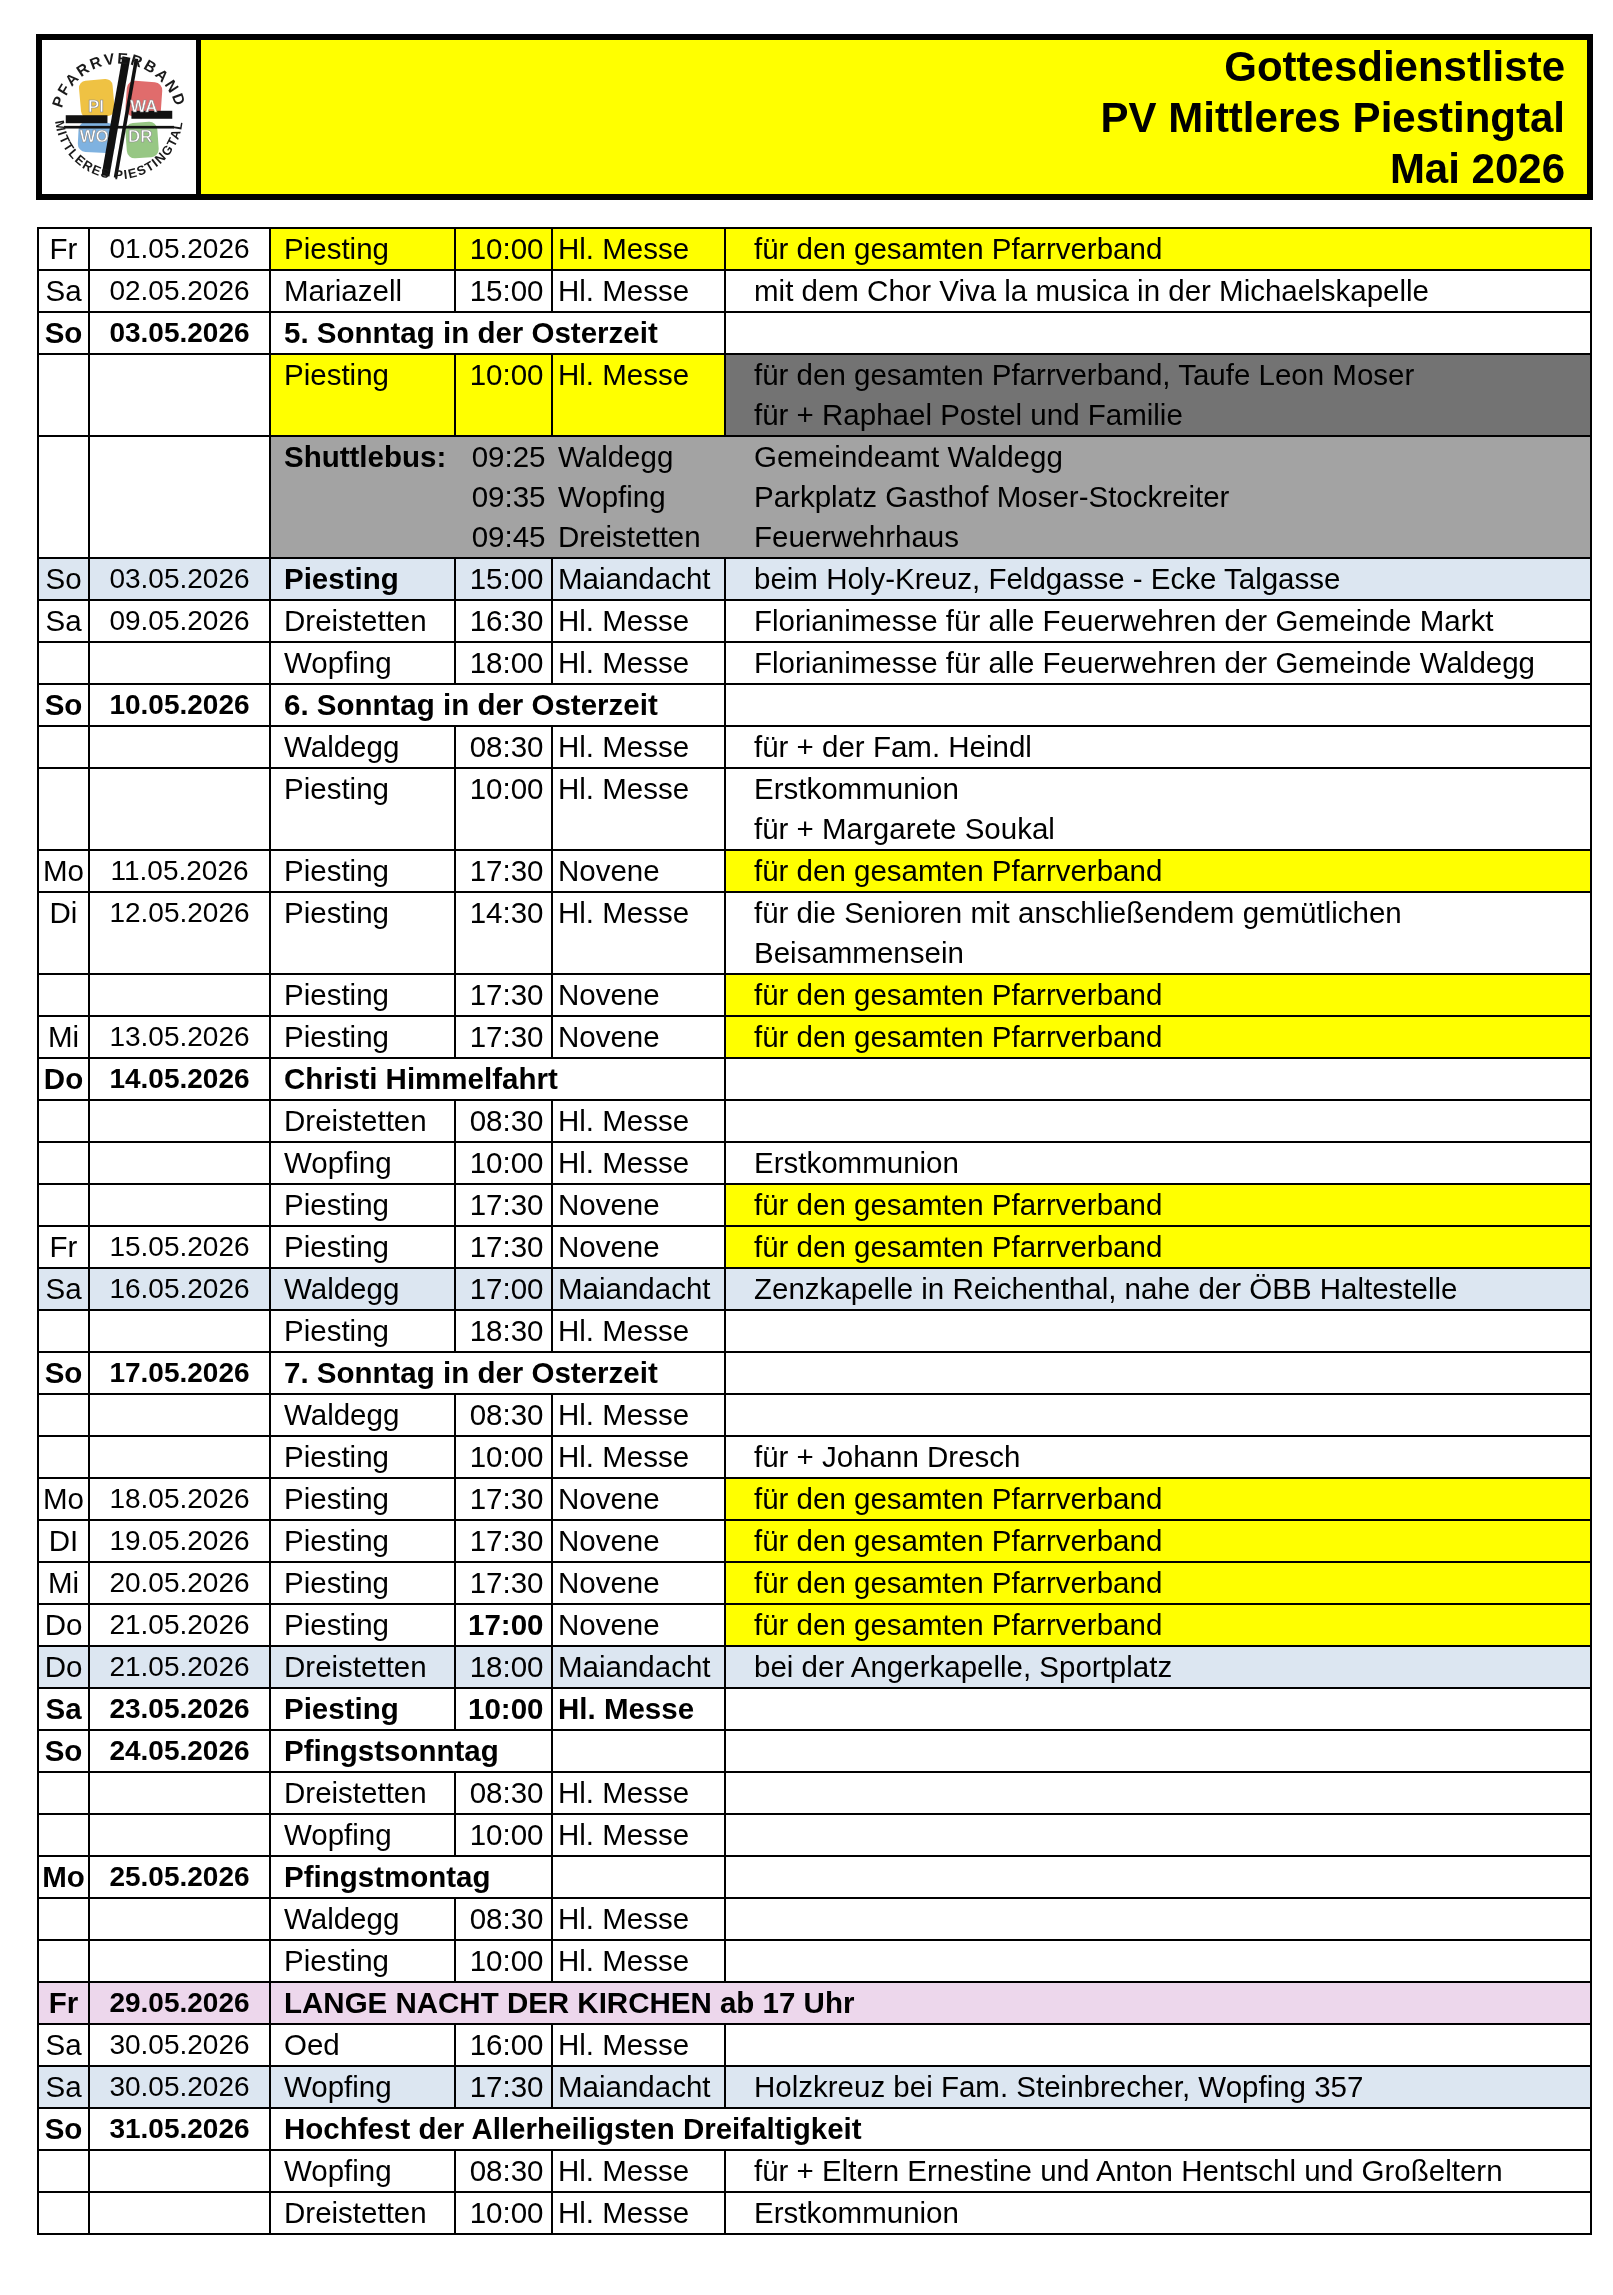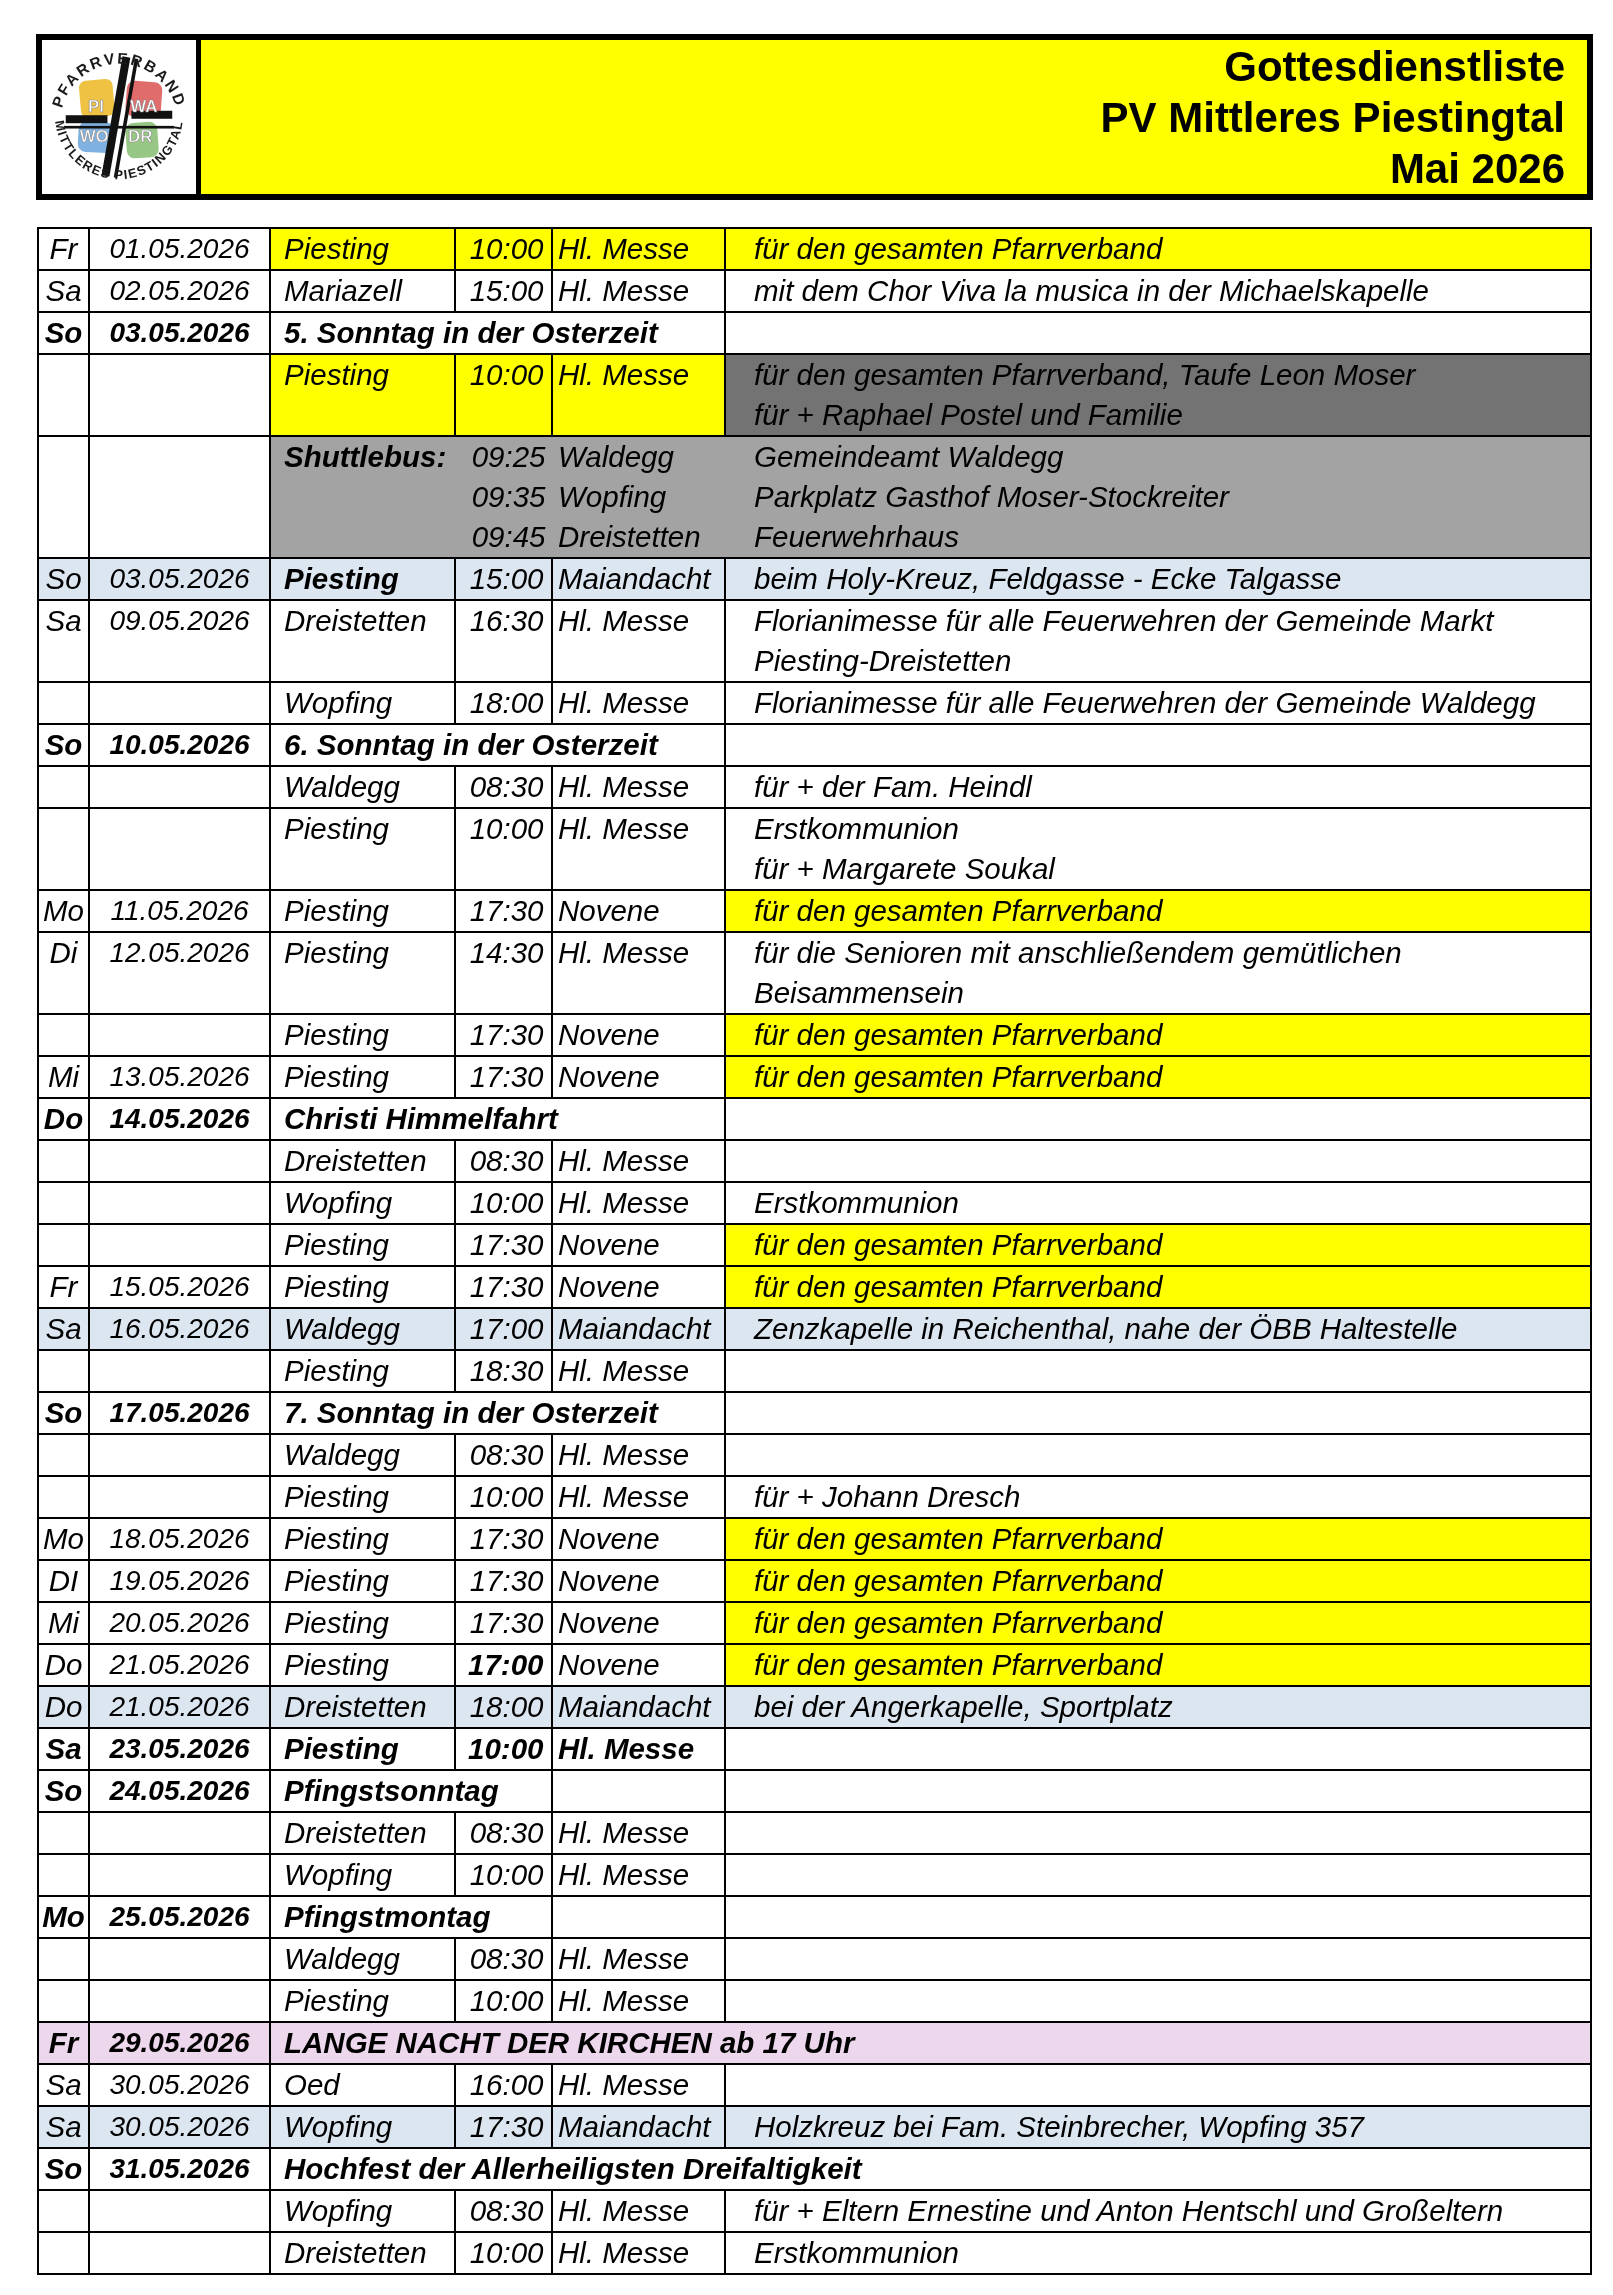--- a/index.html
+++ b/index.html
@@ -20,21 +20,20 @@
     flex:1;background:var(--c-header,#FFFF00);
     display:flex;flex-direction:column;justify-content:center;
     text-align:right;padding-right:22px;
     font-weight:bold;font-size:42px;line-height:51px;
   }
   
   .tbl{
     position:absolute;left:37px;top:227px;width:1555px;
     border:2.8px solid #000;box-sizing:border-box;
     font-size:29.5px;
-    font-style:italic;
   }
   .row{
     display:grid;
     grid-template-columns:51px 181px 185px 97px 173px 1fr;
     border-bottom:2.8px solid #000;
   }
   .row:last-child{border-bottom:none;}
   .cell{
     box-sizing:border-box;line-height:40px;min-height:40px;
     overflow:hidden;white-space:nowrap;
@@ -175,21 +174,20 @@
       </div>
     </div>
     <div class="row">
       <div class="cell c-day bR">Sa</div>
       <div class="cell c-date bR">09.05.2026</div>
       <div class="cell c-loc bR">Dreistetten</div>
       <div class="cell c-time bR">16:30</div>
       <div class="cell c-typ bR">Hl. Messe</div>
       <div class="cell c-desc">
         <div class="line">Florianimesse für alle Feuerwehren der Gemeinde Markt</div>
-        <div class="line">Piesting-Dreistetten</div>
       </div>
     </div>
     <div class="row">
       <div class="cell c-day bR"></div>
       <div class="cell c-date bR"></div>
       <div class="cell c-loc bR">Wopfing</div>
       <div class="cell c-time bR">18:00</div>
       <div class="cell c-typ bR">Hl. Messe</div>
       <div class="cell c-desc">
         <div class="line">Florianimesse für alle Feuerwehren der Gemeinde Waldegg</div>

